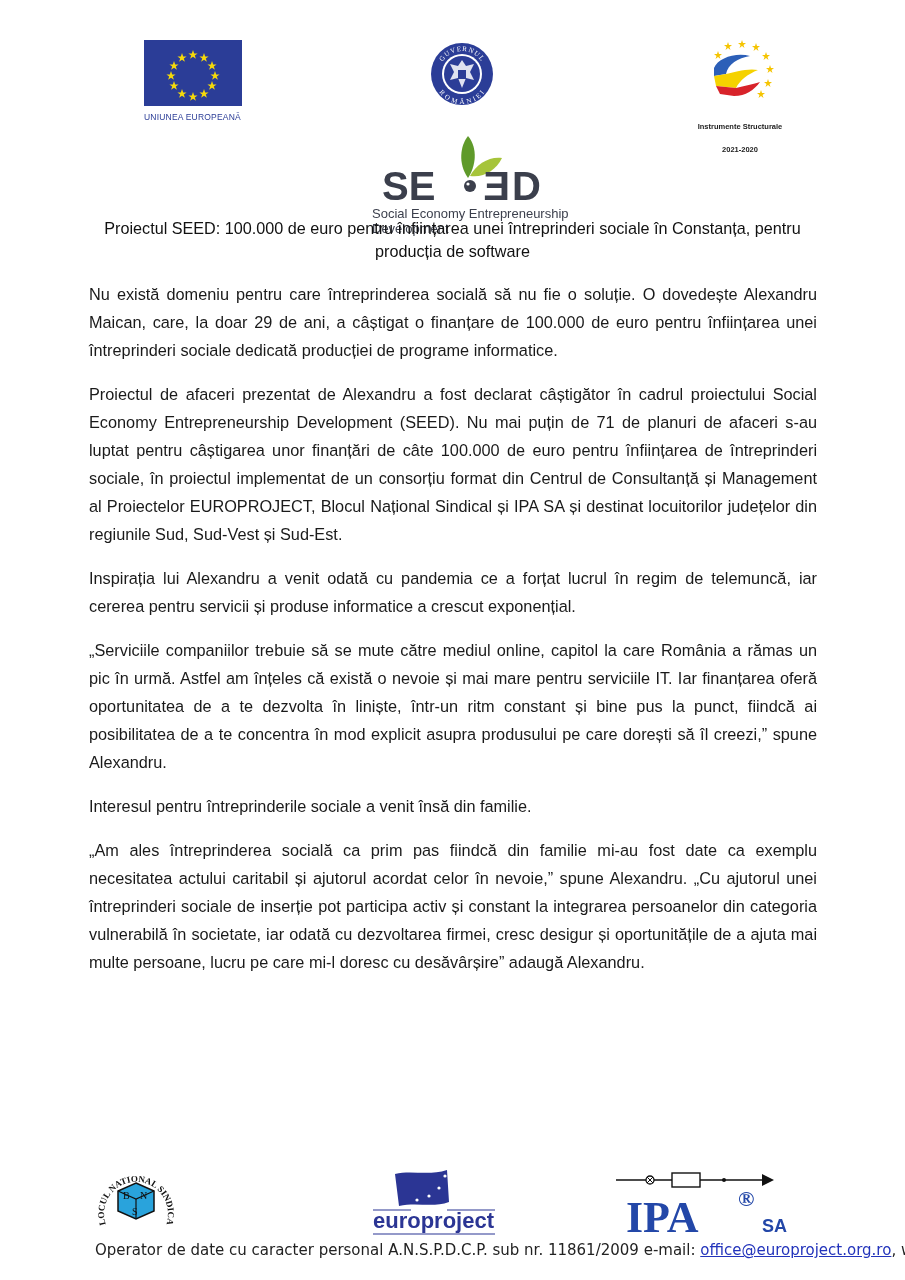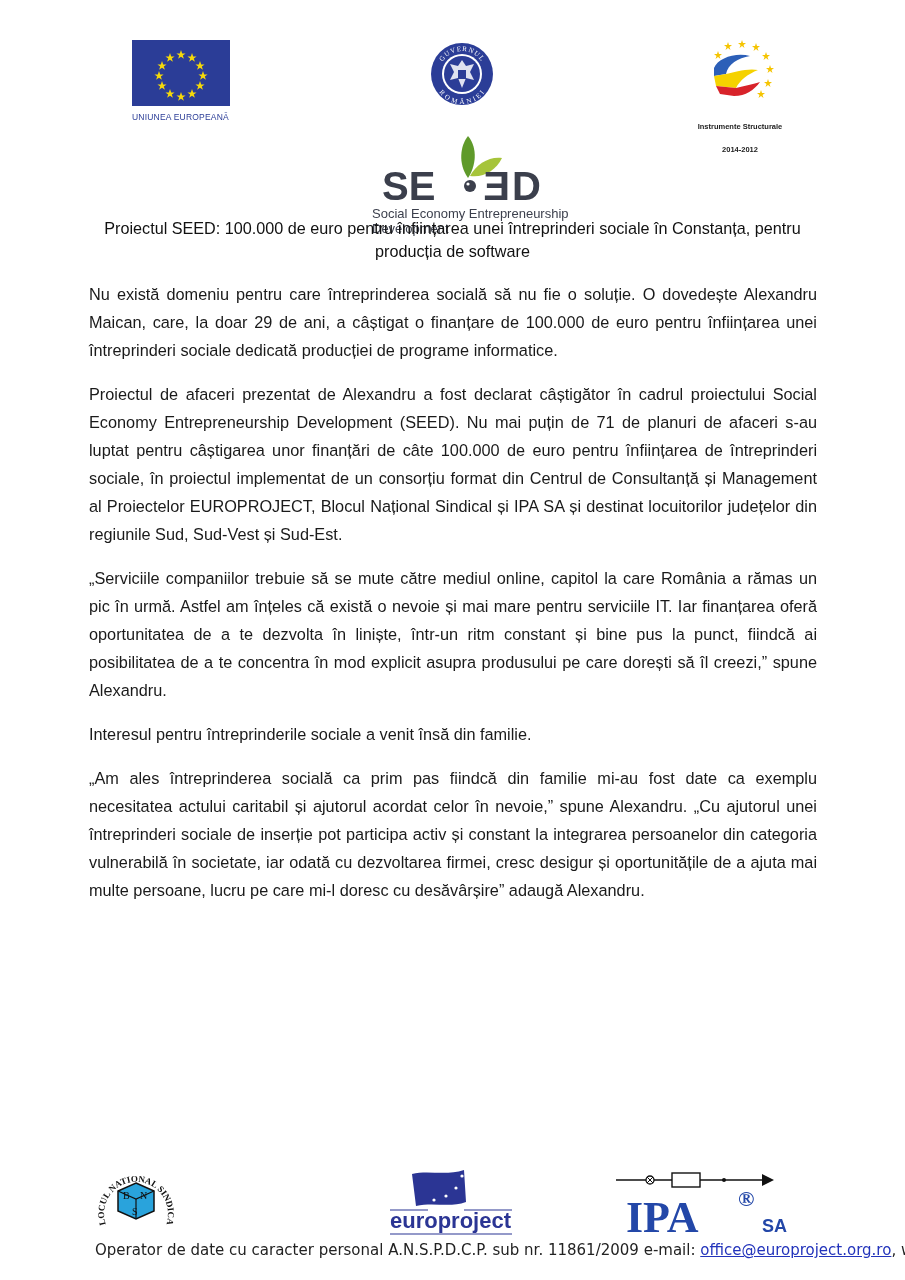--- a/index.html
+++ b/index.html
@@ -1,40 +1,40 @@
 <!DOCTYPE html>
 <html><head>
 <meta charset="utf-8">
 <style>
   * { box-sizing: border-box; margin: 0; padding: 0; }
   html, body { width: 905px; height: 1280px; background: #ffffff; overflow: hidden; }
   body { position: relative; font-family: "Liberation Sans", sans-serif; color: #1a1a1a; }
 
   .logo { position: absolute; }
-  .eu-logo { left: 132px; top: 40px; width: 100px; }
+  .eu-logo { left: 144px; top: 40px; width: 100px; }
   .eu-flag { width: 98px; height: 66px; background: #2b3d97; position: relative; }
   .eu-caption { font-size: 8.5px; color: #2b3d97; margin-top: 6px; letter-spacing: 0.2px; }
   .gov-logo { left: 430px; top: 42px; width: 64px; height: 64px; }
   .is-logo { left: 680px; top: 38px; width: 120px; text-align: center; }
   .is-caption { font-size: 7.5px; font-weight: bold; color: #222; line-height: 9px; margin-top: 14px; }
   .seed-logo { left: 372px; top: 134px; width: 200px; text-align: left; }
   .seed-caption { font-size: 13px; color: #3b3f4c; margin-top: -2px; }
 
   .title {
     position: absolute; left: 90px; top: 217px; width: 725px;
     font-size: 16.2px; font-weight: normal; text-align: center; line-height: 23px; color: #111;
   }
 
   .body { position: absolute; left: 89px; top: 280px; width: 728px; font-size: 16.3px; line-height: 28px; color: #1a1a1a; }
   .body p { text-align: justify; margin-bottom: 16px; }
   .body a { color: #1a32c8; text-decoration: underline; }
 
   .bottom-logos { position: absolute; left: 0; top: 1160px; width: 905px; height: 80px; }
   .bns-logo { position: absolute; left: 96px; top: 3px; width: 80px; height: 80px; }
-  .euro-logo { position: absolute; left: 372px; top: 6px; width: 145px; height: 70px; }
+  .euro-logo { position: absolute; left: 355px; top: 6px; width: 145px; height: 70px; }
   .ipa-logo { position: absolute; left: 612px; top: 8px; width: 190px; height: 70px; }
 
   .footer {
     position: absolute; left: 95px; top: 1241px; width: 715px;
     font-family: "DejaVu Sans", sans-serif; font-size: 15px; color: #222; text-align: right; white-space: nowrap;
   }
   .footer a { color: #2233bb; text-decoration: underline; }
 </style>
 </head>
 <body>
@@ -88,21 +88,21 @@
       <polygon points="70,27 71,30 74,30 71.5,32 72.5,35 70,33 67.5,35 68.5,32 66,30 69,30"></polygon>
       <polygon points="68,41 69,44 72,44 69.5,46 70.5,49 68,47 65.5,49 66.5,46 64,44 67,44"></polygon>
       <polygon points="61,52 62,55 65,55 62.5,57 63.5,60 61,58 58.5,60 59.5,57 57,55 60,55"></polygon>
       <polygon points="18,13 19,16 22,16 19.5,18 20.5,21 18,19 15.5,21 16.5,18 14,16 17,16"></polygon>
     </g>
     <path d="M14 30 C18 20 36 14 50 18 C38 20 28 26 26 36 L14 38 Z" fill="#2c5fb8"></path>
     <path d="M14 38 L26 36 C34 34 48 30 58 32 C48 36 40 42 36 50 L16 48 Z" fill="#f5d200"></path>
     <path d="M16 48 L36 50 C44 48 54 46 60 44 C54 52 46 58 34 58 L20 56 Z" fill="#d8232a"></path>
   </svg>
   <div class="is-caption">Instrumente Structurale</div>
-  <div class="is-caption">2014-2012</div>
+  <div class="is-caption">2021-2020</div>
 </div>
 
 <div class="logo seed-logo">
   <svg width="200" height="70" viewBox="0 0 200 70">
     <path d="M96 44 C86 30 88 12 96 2 C106 14 104 32 96 44 Z" fill="#5f9a2a"></path>
     <path d="M98 42 C104 30 118 22 130 24 C124 36 112 44 98 42 Z" fill="#a6c43a"></path>
     <text x="10" y="66" font-family="Liberation Sans, sans-serif" font-weight="bold" font-size="40" fill="#3b3f4c">SE</text>
     <circle cx="98" cy="52" r="6" fill="#3b3f4c"></circle>
     <circle cx="96" cy="50" r="1.6" fill="#ffffff"></circle>
     <g transform="translate(110,0)">
@@ -111,20 +111,21 @@
     </g>
   </svg>
   <div class="seed-caption">Social Economy Entrepreneurship Development</div>
 </div>
 
 <div class="title">Proiectul SEED: 100.000 de euro pentru înființarea unei întreprinderi sociale în Constanța, pentru producția de software</div>
 
 <div class="body">
   <p>Nu există domeniu pentru care întreprinderea socială să nu fie o soluție. O dovedește Alexandru Maican, care, la doar 29 de ani, a câștigat o finanțare de 100.000 de euro pentru înființarea unei întreprinderi sociale dedicată producției de programe informatice.</p>
   <p>Proiectul de afaceri prezentat de Alexandru a fost declarat câștigător în cadrul proiectului Social Economy Entrepreneurship Development (SEED). Nu mai puțin de 71 de planuri de afaceri s-au luptat pentru câștigarea unor finanțări de câte 100.000 de euro pentru înființarea de întreprinderi sociale, în proiectul implementat de un consorțiu format din Centrul de Consultanță și Management al Proiectelor EUROPROJECT, Blocul Național Sindical și IPA SA și destinat locuitorilor județelor din regiunile Sud, Sud-Vest și Sud-Est.</p>
+  <p>Inspirația lui Alexandru a venit odată cu pandemia ce a forțat lucrul în regim de telemuncă, iar cererea pentru servicii și produse informatice a crescut exponențial.</p>
   <p>„Serviciile companiilor trebuie să se mute către mediul online, capitol la care România a rămas un pic în urmă. Astfel am înțeles că există o nevoie și mai mare pentru serviciile IT. Iar finanțarea oferă oportunitatea de a te dezvolta în liniște, într-un ritm constant și bine pus la punct, fiindcă ai posibilitatea de a te concentra în mod explicit asupra produsului pe care dorești să îl creezi,” spune Alexandru.</p>
   <p>Interesul pentru întreprinderile sociale a venit însă din familie.</p>
   <p>„Am ales întreprinderea socială ca prim pas fiindcă din familie mi-au fost date ca exemplu necesitatea actului caritabil și ajutorul acordat celor în nevoie,” spune Alexandru. „Cu ajutorul unei întreprinderi sociale de inserție pot participa activ și constant la integrarea persoanelor din categoria vulnerabilă în societate, iar odată cu dezvoltarea firmei, cresc desigur și oportunitățile de a ajuta mai multe persoane, lucru pe care mi-l doresc cu desăvârșire” adaugă Alexandru.</p>
 </div>
 
 <div class="bottom-logos">
   <div class="bns-logo">
     <svg width="80" height="80" viewBox="0 0 80 80">
       <defs>
           <path id="bnsArc" d="M10 62 A32 32 0 1 1 70 62"></path>

